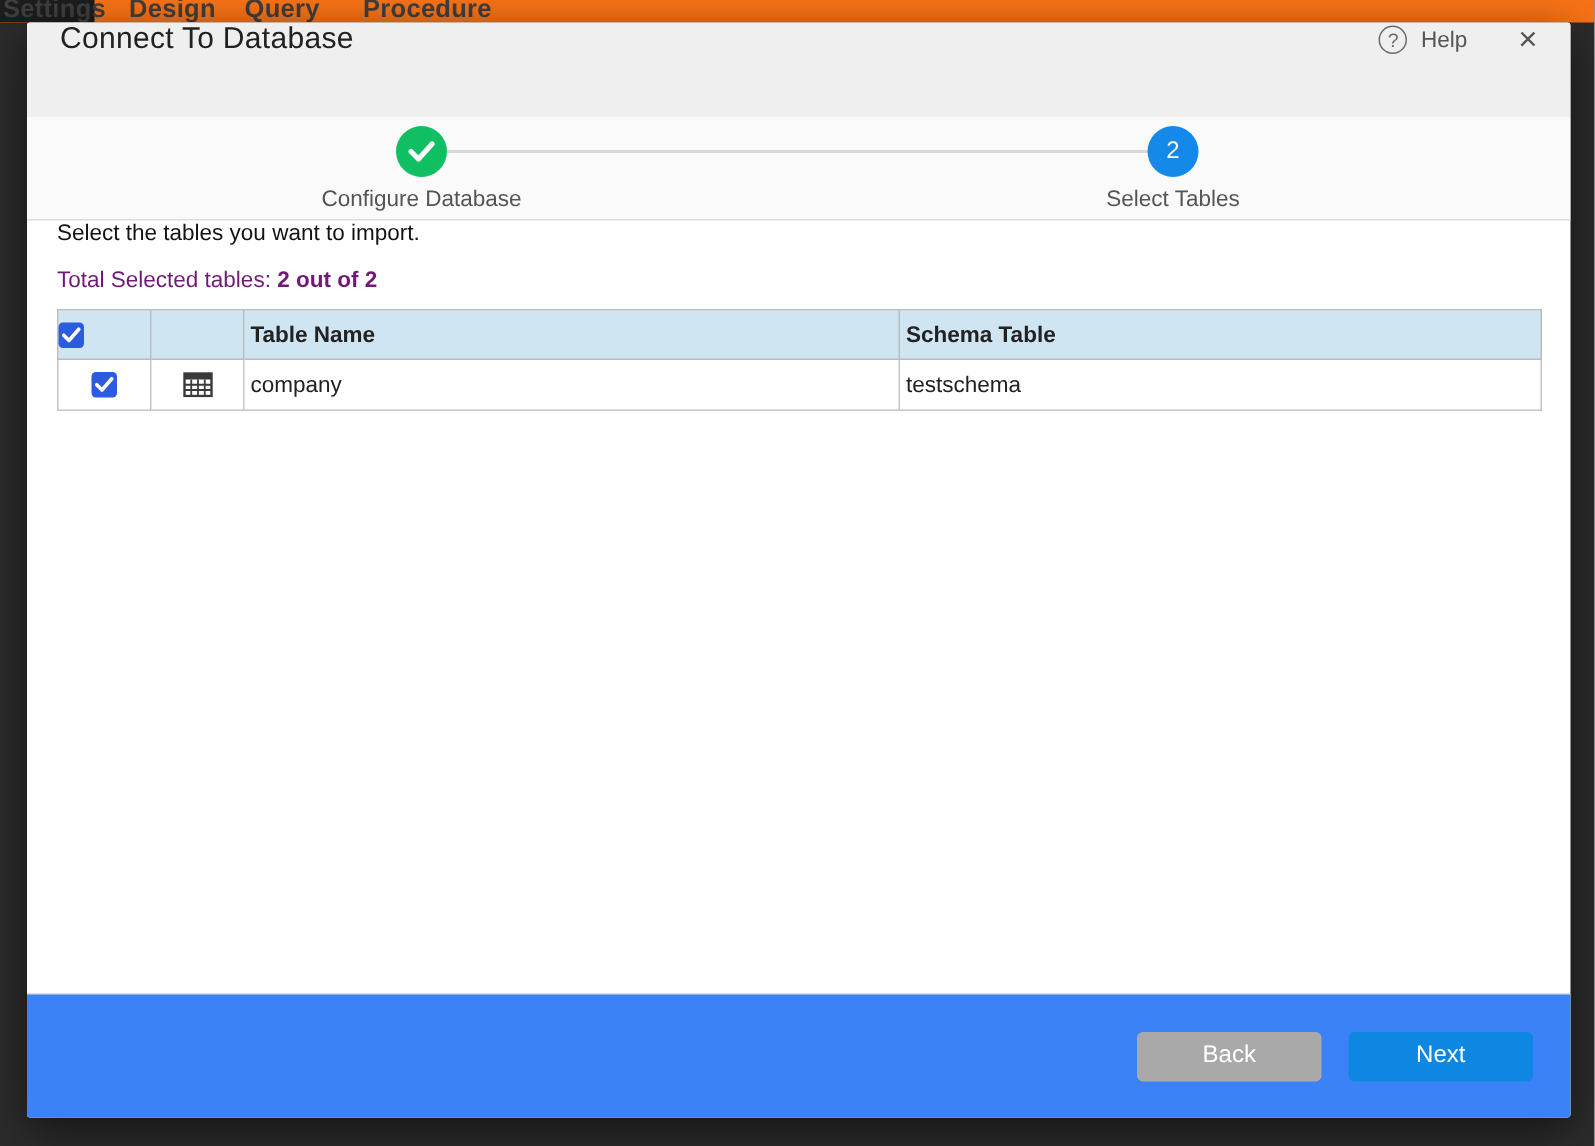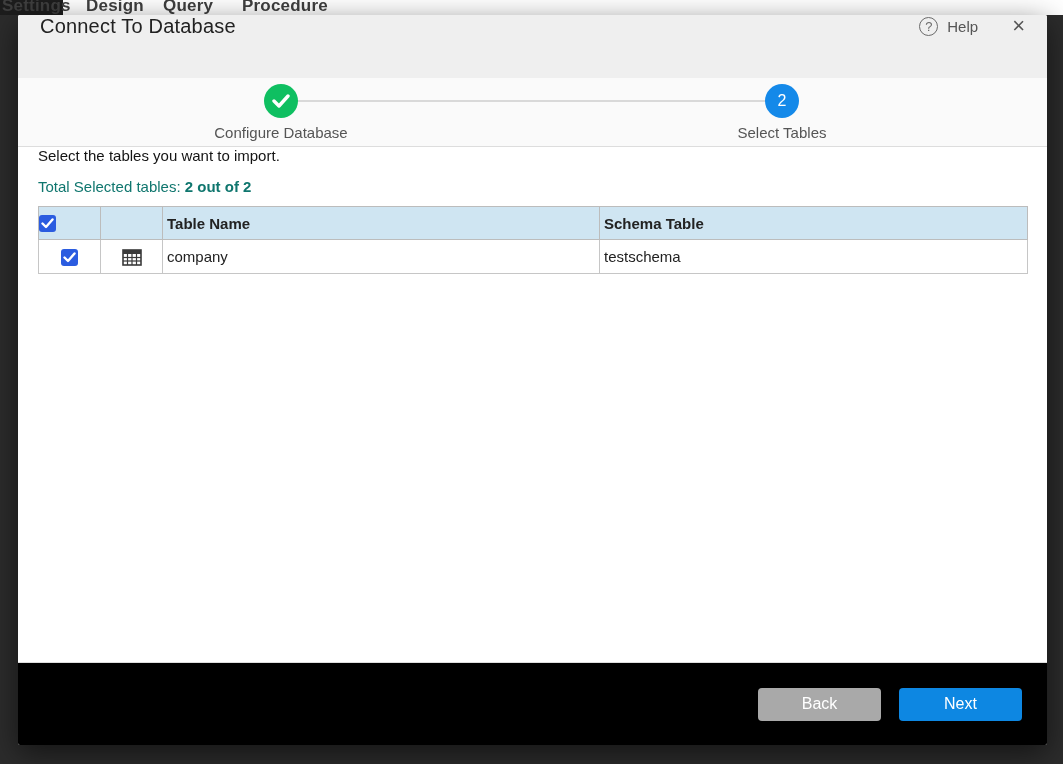--- a/index.html
+++ b/index.html
@@ -7,21 +7,21 @@
   body {
     font-family: "Liberation Sans", "DejaVu Sans", sans-serif;
     background: #2c2c2c;
     position: relative;
     overflow: hidden;
   }
 
   
   .menubar {
     position: absolute; left: 0; top: 0; width: 1063px; height: 15px;
-    background: #ffffff; overflow: hidden;
+    background: #f97316; overflow: hidden;
   }
   .menubar .active-tab-bg {
     position: absolute; left: 0; top: 0; width: 63px; height: 15px; background: #1d1d1d;
   }
   .menubar .menu-item {
     position: absolute; top: -4px; font-size: 17px; color: #3f3f3f; font-weight: 700;
     letter-spacing: 0.2px; white-space: nowrap;
   }
 
   
@@ -74,21 +74,21 @@
   .toolbar { margin-top: 14px; display: flex; align-items: center; justify-content: space-between; }
   .search-box {
     width: 218px; height: 33px; border: 1px solid #c7c7c7; border-radius: 4px;
     display: flex; align-items: center; padding: 0 10px; background: #fff; gap: 8px;
   }
   .search-box input {
     border: none; outline: none; font-size: 15px; color: #333; width: 100%;
     font-family: "Liberation Sans", sans-serif; background: transparent;
   }
   .search-box input::placeholder { color: #9a9a9a; }
-  .summary { font-size: 15px; color: #0f766e; padding-right: 0px; }
+  .summary { font-size: 15px; color: #701a75; padding-right: 0px; }
   .summary b { font-weight: 700; }
 
   
   table.tables-list {
     margin-top: 11px; width: 990px; border-collapse: collapse; table-layout: fixed;
   }
   table.tables-list th, table.tables-list td {
     border: 1px solid #c6c6c6; font-size: 15px; color: #222; padding: 0 0 0 4px;
   }
   table.tables-list th {
@@ -106,21 +106,21 @@
     display: inline-block; width: 17px; height: 17px; background: #2b5ce0; border-radius: 3px;
     vertical-align: middle; position: relative; cursor: pointer;
   }
   .checkbox svg { position: absolute; left: 2px; top: 3px; }
 
   .grid-icon { display: inline-block; vertical-align: middle; }
 
   
   .modal-footer {
     position: absolute; left: 0; bottom: 0; width: 100%; height: 83px;
-    border-top: 1px solid #ddd; background: #000000;
+    border-top: 1px solid #ddd; background: #3b82f6;
     display: flex; align-items: center; justify-content: flex-end; gap: 18px; padding-right: 25px;
   }
   .btn {
     width: 123px; height: 33px; border: none; border-radius: 4px;
     font-size: 16px; color: #fff; font-family: "Liberation Sans", sans-serif; cursor: pointer;
   }
   .btn-back { background: #a9a9a9; }
   .btn-next { background: #0d87e2; }
 </style>
 </head>

